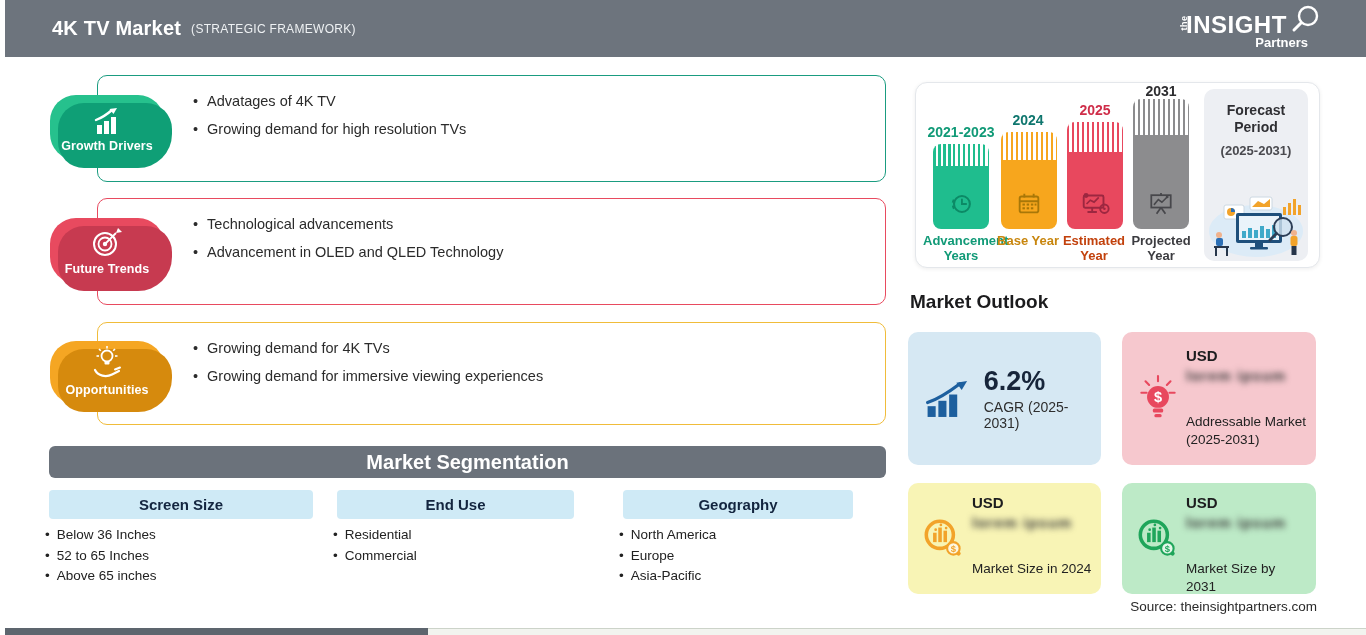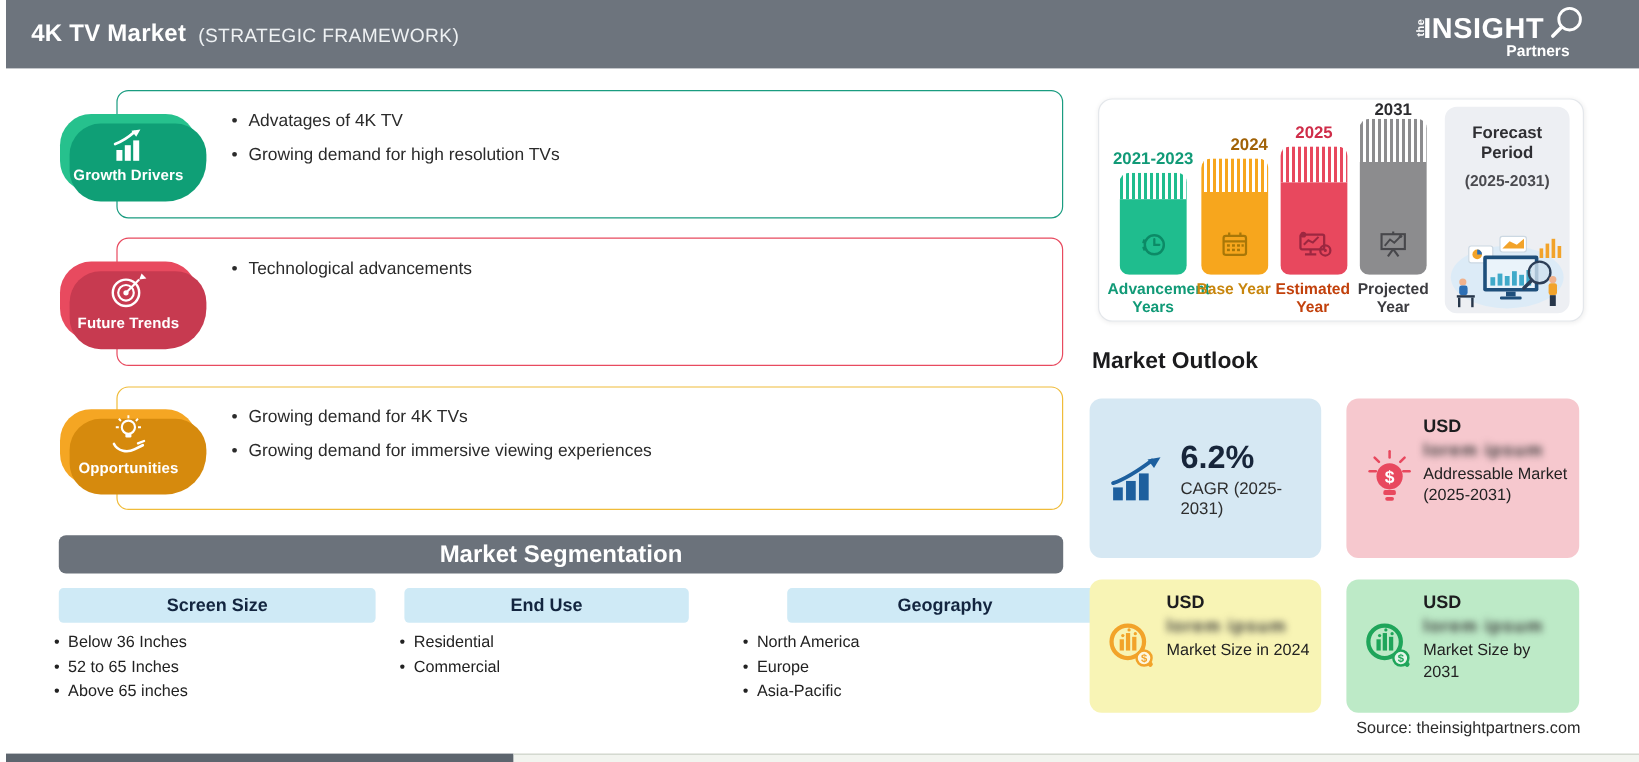--- a/index.html
+++ b/index.html
@@ -2,23 +2,23 @@
 <html><head>
 <meta charset="utf-8">
 <style>
   * { margin:0; padding:0; box-sizing:border-box; }
   html,body { width:1366px; height:635px; background:#fff; font-family:"Liberation Sans", sans-serif; }
   #page { position:relative; width:1366px; height:635px; background:#ffffff; overflow:hidden; }
 
   
   .header { position:absolute; left:5px; right:0; top:0; height:57px; background:#6d747d;
             display:flex; align-items:center; }
-  .header-title-wrap { margin-left:21px; display:flex; align-items:flex-end; gap:10px; }
+  .header-title-wrap { margin-left:47px; display:flex; align-items:center; gap:10px; }
   .header-title { color:#ffffff; font-size:20px; font-weight:700; letter-spacing:.2px; }
-  .header-subtitle { color:#eef1f3; font-size:16px; font-weight:400; letter-spacing:.3px; }
+  .header-subtitle { color:#eef1f3; font-size:12px; font-weight:400; letter-spacing:.3px; }
   .logo { position:absolute; right:58px; top:9px; width:130px; height:42px; color:#fff; }
   .logo-the { position:absolute; left:-2px; top:9px; font-size:9px; font-weight:700; transform:rotate(-90deg); letter-spacing:.5px;}
   .logo-name { position:absolute; left:8px; top:2px; font-size:24px; font-weight:700; letter-spacing:.5px; }
   .logo-sub { position:absolute; right:0px; top:26px; font-size:13px; font-weight:700; }
   .logo-mag { position:absolute; right:-14px; top:-6px; }
 
   
   .fw-box { position:absolute; left:97px; width:789px; background:#fff; border-radius:10px; }
   .fw-box ul { list-style:none; padding:16px 20px 0 95px; }
   .fw-box li { font-size:14.5px; color:#2b2b2b; margin-bottom:9px; line-height:19px; }
@@ -40,21 +40,21 @@
 
   
   .seg-bar { position:absolute; left:49px; top:446px; width:837px; height:32px; background:#6b727b;
              border-radius:6px; display:flex; align-items:center; justify-content:center; }
   .seg-bar-title { color:#fff; font-size:20px; font-weight:700; }
   .seg-col-head { position:absolute; top:490px; height:29px; background:#cfeaf6; border-radius:4px;
                   display:flex; align-items:center; justify-content:center; }
   .seg-col-head span { color:#13253f; font-size:15px; font-weight:700; }
   #seg-head-0 { left:49px;  width:264px; }
   #seg-head-1 { left:337px; width:237px; }
-  #seg-head-2 { left:656px; width:263px; }
+  #seg-head-2 { left:623px; width:230px; }
   .seg-list { position:absolute; top:525px; list-style:none; }
   #seg-list-0 { left:45px; } #seg-list-1 { left:333px; } #seg-list-2 { left:619px; }
   .seg-list li { font-size:13.5px; color:#222; line-height:20.5px; }
   .seg-list li::before { content:"•"; margin-right:7px; color:#222; }
 
   
   .tl-card { position:absolute; left:915px; top:82px; width:405px; height:186px; background:#fff;
              border:1px solid #e4e7eb; border-radius:12px; box-shadow:0 1px 4px rgba(0,0,0,.07); }
   .tl-bar { position:absolute; width:56px; border-radius:8px; overflow:hidden; display:flex; flex-direction:column; }
   .tl-stripe { width:100%; }
@@ -66,21 +66,21 @@
   #tl-bar-1 { left:85px;  top:49px; height:97px; }
   #tl-bar-2 { left:151px; top:39px; height:107px; }
   #tl-bar-3 { left:217px; top:16px; height:130px; }
   #tl-bar-0 .tl-stripe { height:22px; background:repeating-linear-gradient(90deg,#1fbd8e 0 2.5px,#fff 2.5px 5px); }
   #tl-bar-1 .tl-stripe { height:28px; background:repeating-linear-gradient(90deg,#f7a61d 0 2.5px,#fff 2.5px 5px); }
   #tl-bar-2 .tl-stripe { height:30px; background:repeating-linear-gradient(90deg,#e8485e 0 2.5px,#fff 2.5px 5px); }
   #tl-bar-3 .tl-stripe { height:36px; background:repeating-linear-gradient(90deg,#8c8c8e 0 2.5px,#fff 2.5px 5px); }
   #tl-bar-0 .tl-solid { background:#1fbd8e; } #tl-bar-1 .tl-solid { background:#f7a61d; }
   #tl-bar-2 .tl-solid { background:#e8485e; } #tl-bar-3 .tl-solid { background:#8c8c8e; }
   #tl-year-0 { left:0px;   top:41px; color:#119a77; }
-  #tl-year-1 { left:80px;  top:29px; color:#a16207; }
+  #tl-year-1 { left:67px;  top:29px; color:#0f766e; }
   #tl-year-2 { left:134px; top:19px; color:#cf2d49; }
   #tl-year-3 { left:200px; top:0px;  color:#2d2d30; }
   #tl-sub-0 { left:7px;   color:#119a77; } #tl-sub-1 { left:74px;  color:#c8860e; }
   #tl-sub-2 { left:140px; color:#c2410c; } #tl-sub-3 { left:207px; color:#3c3c40; }
   .fc-panel { position:absolute; left:288px; top:6px; width:104px; height:172px; background:#edeff3;
               border-radius:10px; text-align:center; padding-top:13px; }
   .fc-title { font-size:14px; font-weight:700; color:#2f2f33; line-height:17px; }
   .fc-range { font-size:13px; font-weight:700; color:#4a4a4f; margin-top:7px; }
   .fc-illus { position:absolute; left:2px; bottom:2px; }
 
@@ -93,21 +93,21 @@
   #mo-card-2 { left:908px;  top:483px; width:193px; height:111px; background:#f8f4b5; }
   #mo-card-3 { left:1122px; top:483px; width:194px; height:111px; background:#bdeac7; }
   .mo-value { font-size:27px; font-weight:700; color:#17253a; line-height:30px; }
   .mo-value-label { font-size:14px; color:#2e2e2e; margin-top:3px; }
   .mo-side { position:absolute; left:10px; top:0; bottom:0; width:52px; display:flex; align-items:center; justify-content:center; }
   .mo-text { margin-left:64px; padding-top:15px; padding-right:8px; }
   #mo-card-2 .mo-text, #mo-card-3 .mo-text { padding-top:11px; }
   .mo-usd { font-size:15px; font-weight:700; color:#1d1d1f; }
   .mo-redacted { display:inline-block; font-size:15px; font-weight:700; color:#3a3a3a;
                  filter:blur(3px); letter-spacing:1px; margin:3px 0 2px; }
-  .mo-label { font-size:13.5px; color:#222; line-height:18px; }
+  .mo-label { font-size:13.5px; color:#222; line-height:18px;margin-top:27px; }
 
   .source-note { position:absolute; right:49px; top:599px; font-size:13.5px; color:#2a2a2a; }
 
   
   .bottom-dark { position:absolute; left:5px; top:628px; width:423px; height:7px; background:#5d656e; }
   .bottom-light { position:absolute; left:428px; top:628px; right:0; height:7px; background:#f2f4ef; border-top:1px solid #ccd3c9; }
 </style>
 </head>
 <body>
 
@@ -131,20 +131,21 @@
 
   <div class="fw-box" id="fw-box-0">
     <ul>
       <li>Advatages of 4K TV</li>
       <li>Growing demand for high resolution TVs</li>
     </ul>
   </div>
   <div class="fw-box" id="fw-box-1">
     <ul>
       <li>Technological advancements</li>
+      <li>Advancement in OLED and QLED Technology</li>
     </ul>
   </div>
   <div class="fw-box" id="fw-box-2">
     <ul>
       <li>Growing demand for 4K TVs</li>
       <li>Growing demand for immersive viewing experiences</li>
     </ul>
   </div>
 
   <div class="badge" id="badge-0">

